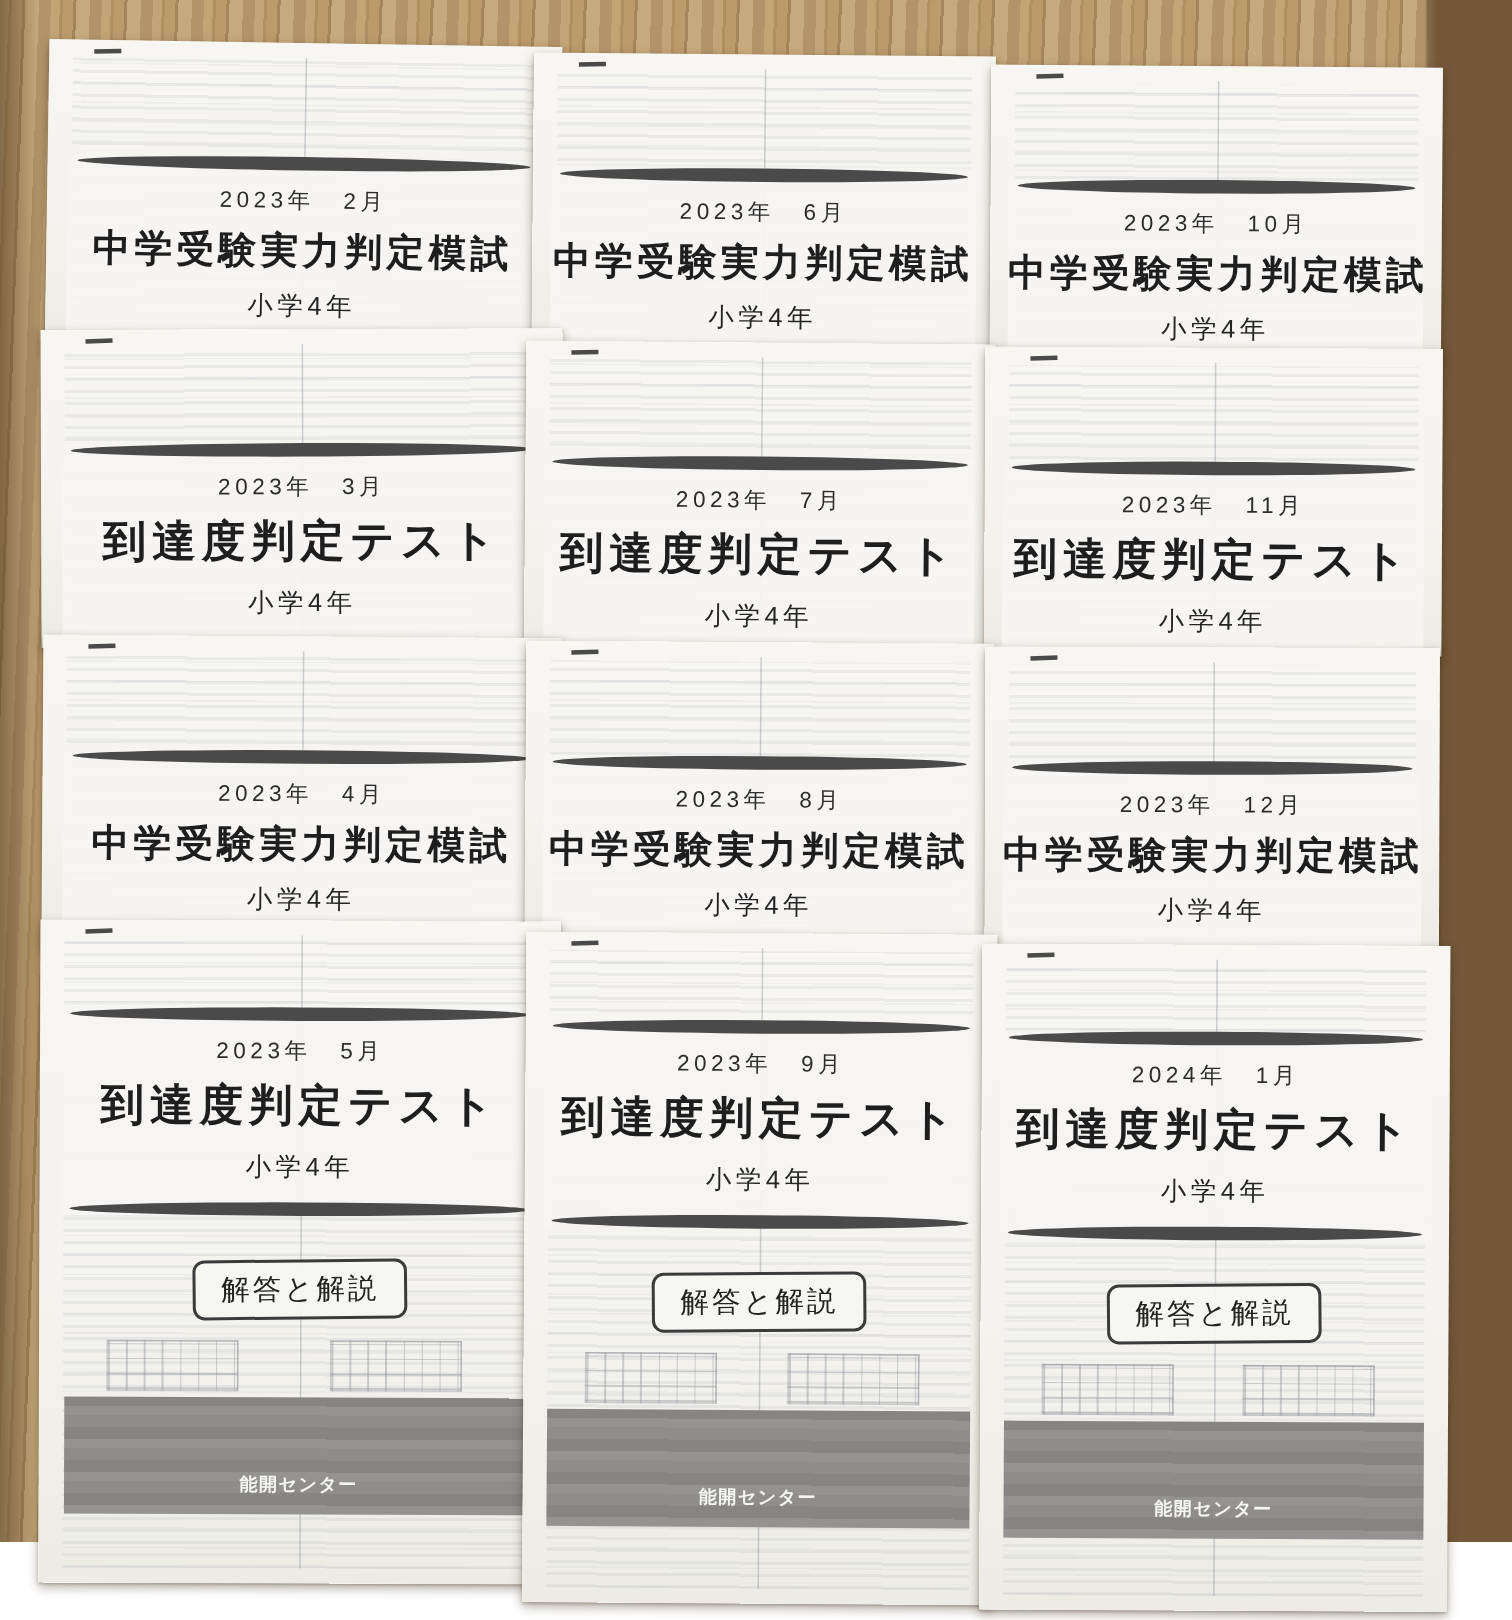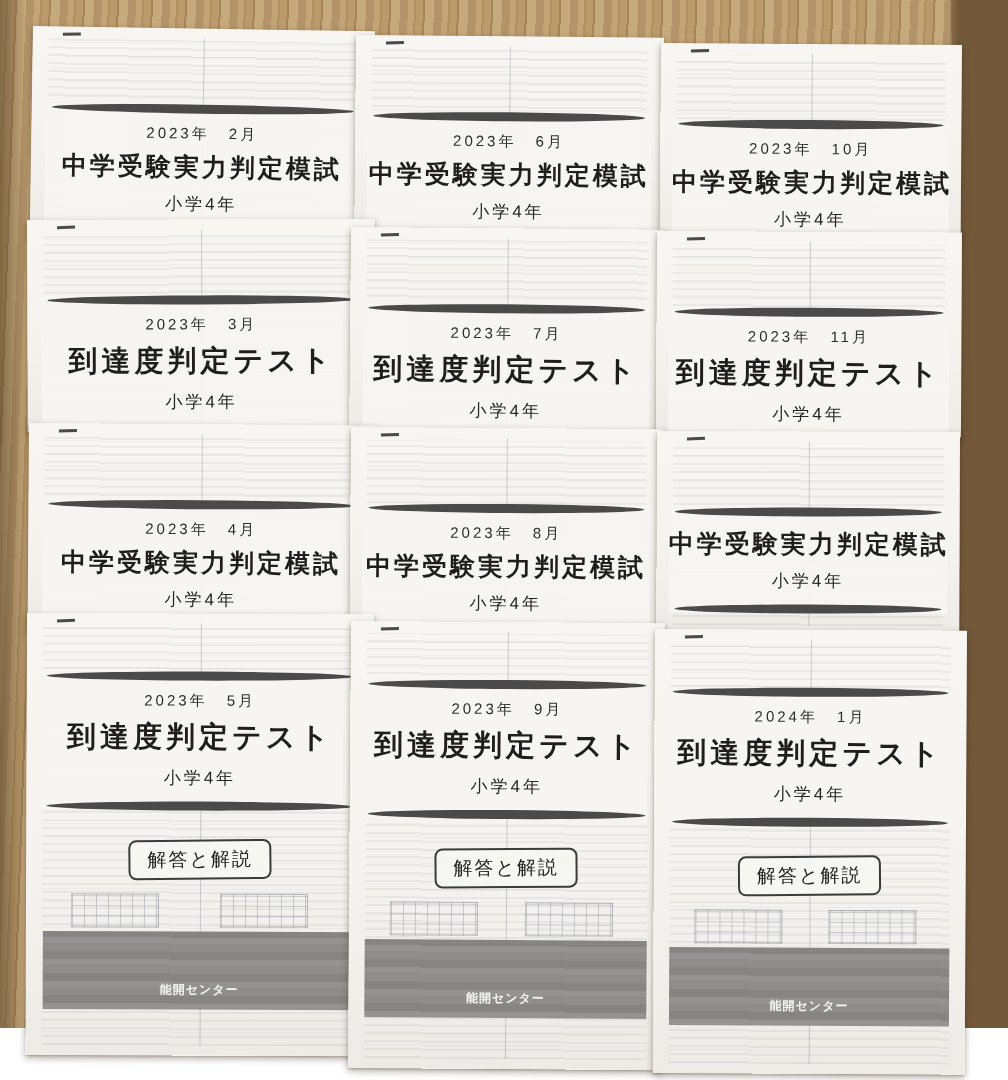--- a/index.html
+++ b/index.html
@@ -198,20 +198,21 @@
         <div class="swoosh bottom"></div>
       </div>
 
     </div>
     <div class="booklet mock" style="left: 657px; top: 431px; width: 303px; height: 204px; transform: rotate(0.2deg); z-index: 33;">
       <div class="print-texture"></div>
       <div class="center-rule"></div>
       <div class="staple"></div>
       <div class="label-block">
         <div class="swoosh top"></div>
+        <div class="date">2023年 12月</div>
         <div class="title">中学受験実力判定模試</div>
         <div class="grade">小学4年</div>
         <div class="swoosh bottom"></div>
       </div>
 
     </div>
     <div class="booklet achievement answers" style="left: 27px; top: 613px; width: 347px; height: 442px; transform: rotate(0.2deg); z-index: 41;">
       <div class="print-texture"></div>
       <div class="center-rule"></div>
       <div class="staple"></div>

